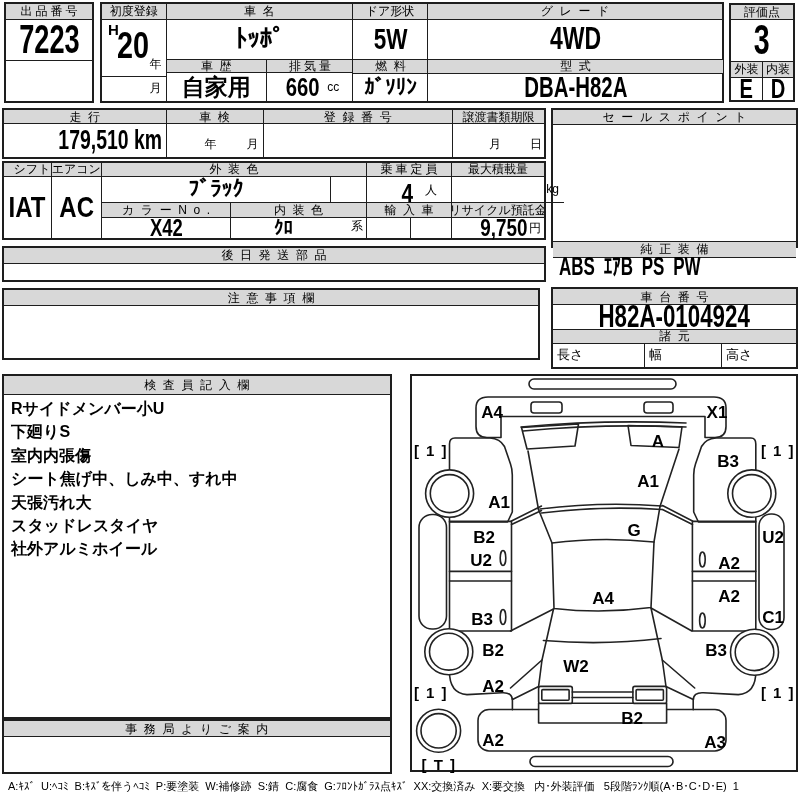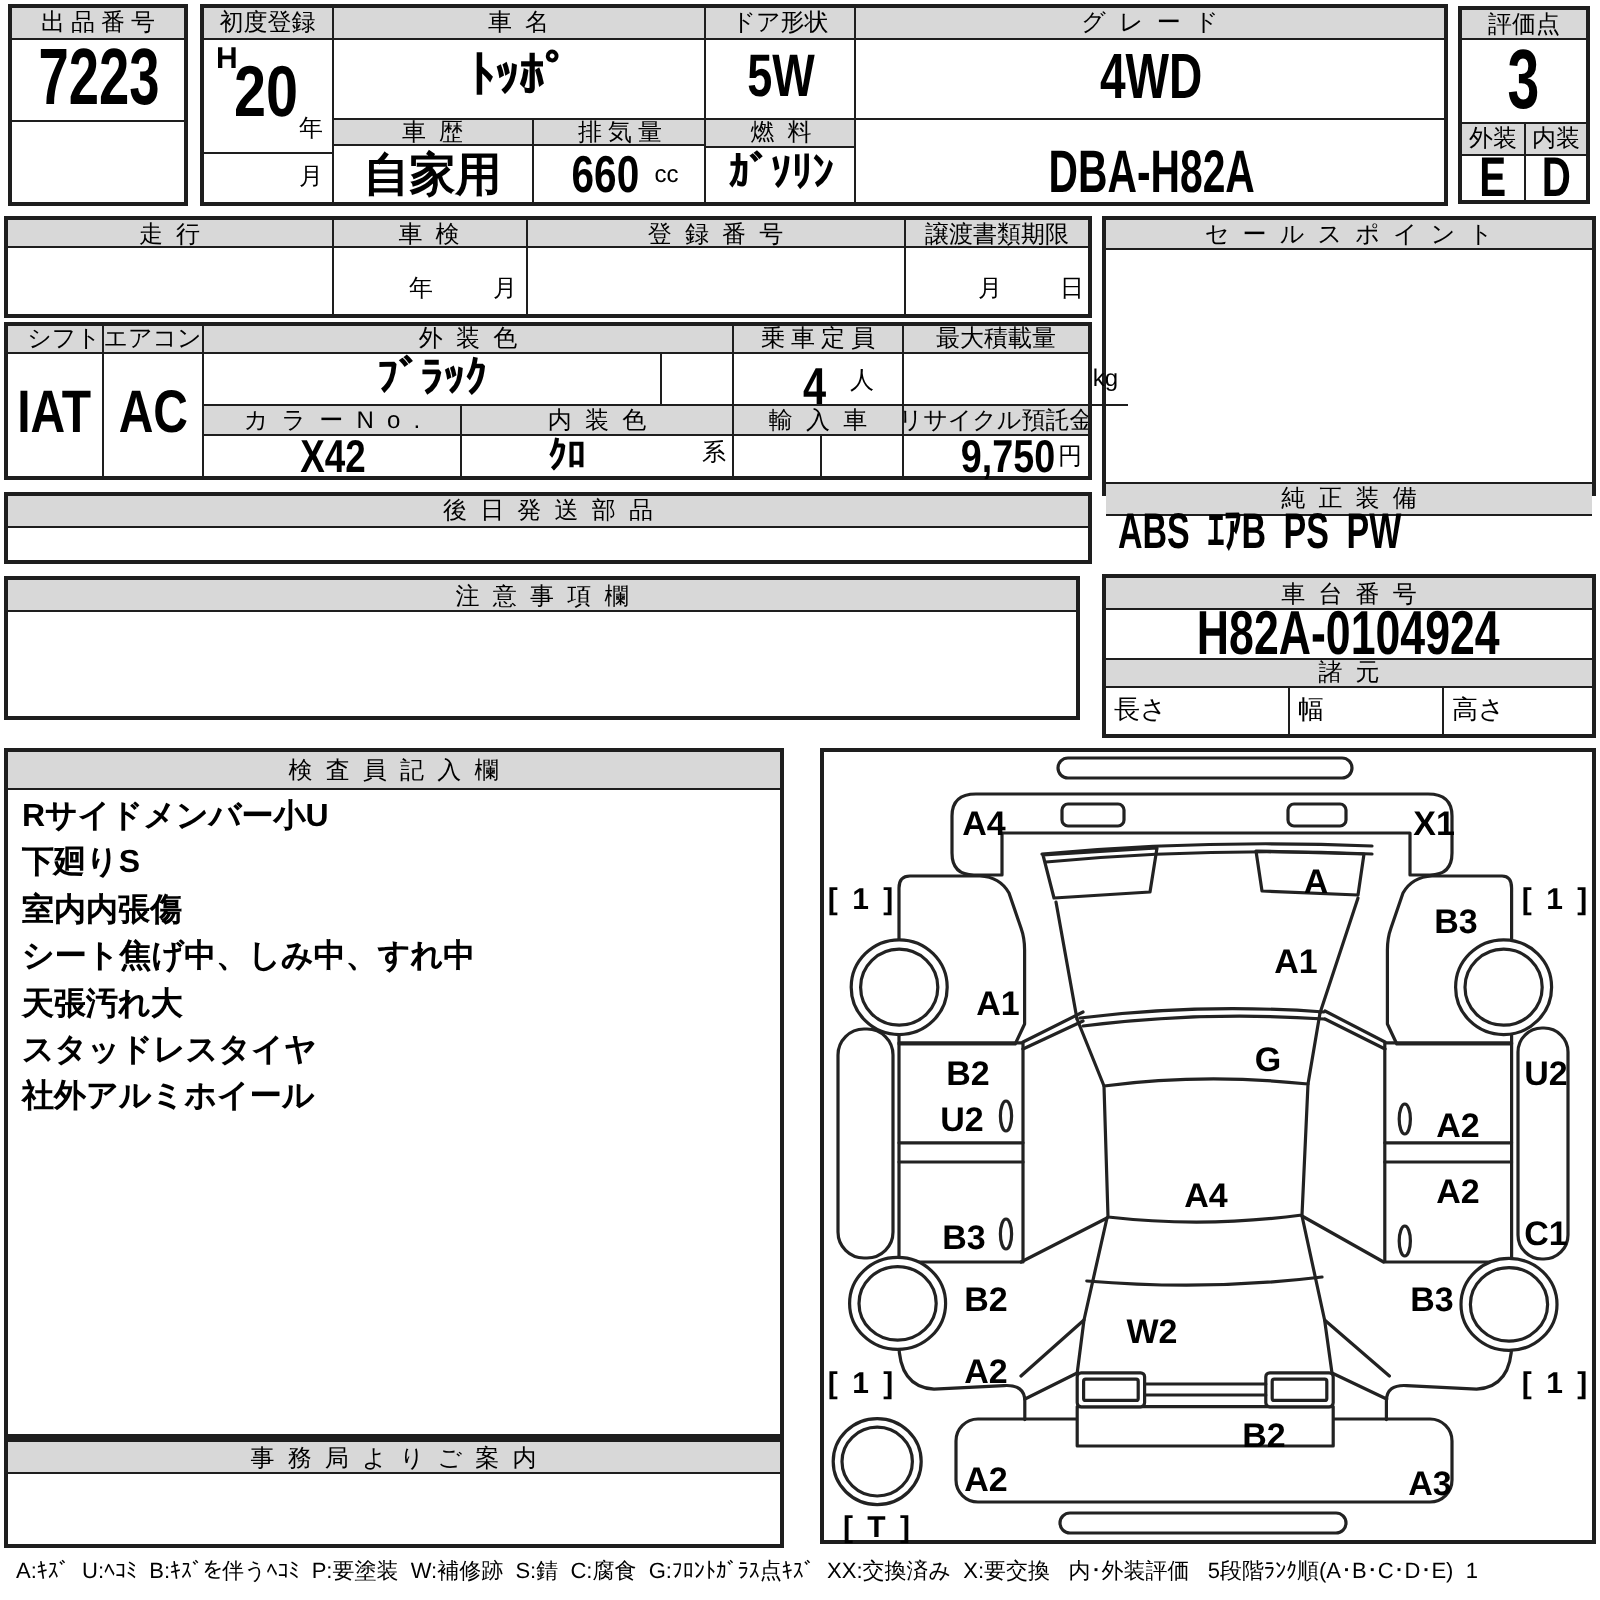--- a/index.html
+++ b/index.html
@@ -78,20 +78,21 @@
     <div class="cell" style="left:0;top:69px;width:75px;height:28px;">
       <span class="v" style="font-size:21px;">ｶﾞｿﾘﾝ</span>
     </div>
   </div>
 
   <div class="abs bl" style="left:325px;top:0;width:295px;height:97px;">
     <div class="hdr ls2" style="height:14.5px;">グレード</div>
     <div class="cell bb" style="left:0;top:14.5px;width:295px;height:41px;">
       <span class="v cond" style="font-size:32px;transform:scaleX(0.72);">4WD</span>
     </div>
+    <div class="hdr ls2" style="position:absolute;left:0;top:55.5px;width:295px;height:13.5px;">型式</div>
     <div class="cell" style="left:0;top:69px;width:295px;height:28px;">
       <span class="v cond" style="font-size:30px;transform:scaleX(0.68);">DBA-H82A</span>
     </div>
   </div>
 </div>
 
 <div class="box" style="left:729px;top:3px;width:66px;height:99px;">
   <div class="hdr" style="height:14px;">評価点</div>
   <div class="cell bb" style="left:0;top:14px;width:62px;height:43px;">
     <span class="v cond" style="font-size:42px;transform:scaleX(0.68);">3</span>
@@ -104,20 +105,23 @@
   <div class="cell bl" style="left:31px;top:72.5px;width:31px;height:22.5px;">
     <span class="v cond" style="font-size:28px;transform:scaleX(0.72);">D</span>
   </div>
 </div>
 
 <div class="box" style="left:2px;top:108px;width:544px;height:51px;">
   <div class="hdr ls2 abs" style="left:0;top:0;width:161.5px;height:14px;">走行</div>
   <div class="hdr ls2 abs bl" style="left:161.5px;top:0;width:97px;height:14px;">車検</div>
   <div class="hdr ls2 abs bl" style="left:258.5px;top:0;width:189.5px;height:14px;">登録番号</div>
   <div class="hdr abs bl" style="left:448px;top:0;width:92px;height:14px;">譲渡書類期限</div>
+  <div class="cell right" style="left:0;top:14px;width:161.5px;height:33px;padding-right:3px;">
+    <span class="v cond" style="font-size:27px;transform:scaleX(0.72);transform-origin:right;">179,510 km</span>
+  </div>
   <div class="abs bl" style="left:161.5px;top:14px;width:97px;height:33px;">
     <span class="abs small" style="left:38px;bottom:4px;">年</span>
     <span class="abs small" style="left:80px;bottom:4px;">月</span>
   </div>
   <div class="abs bl" style="left:258.5px;top:14px;width:189.5px;height:33px;"></div>
   <div class="abs bl" style="left:448px;top:14px;width:92px;height:33px;">
     <span class="abs small" style="left:36px;bottom:4px;">月</span>
     <span class="abs small" style="left:77px;bottom:4px;">日</span>
   </div>
 </div>

